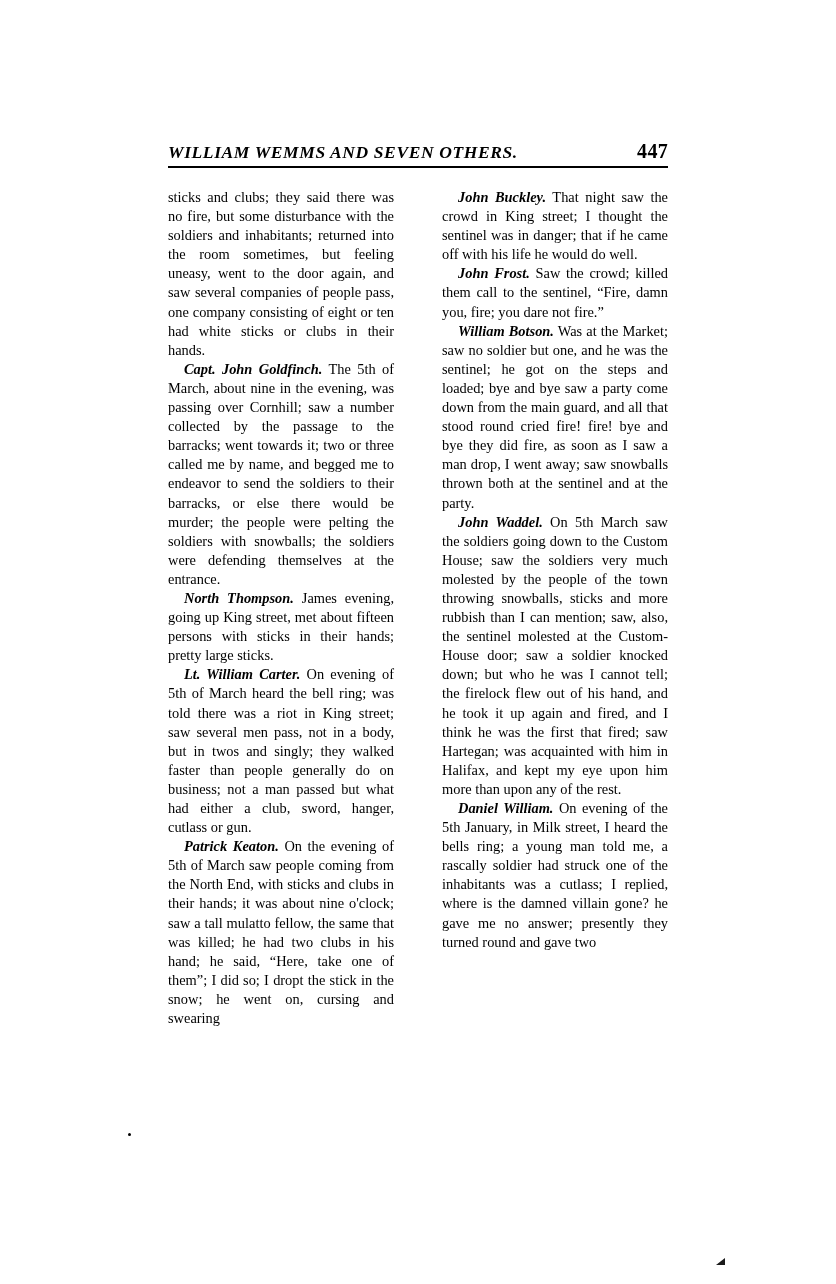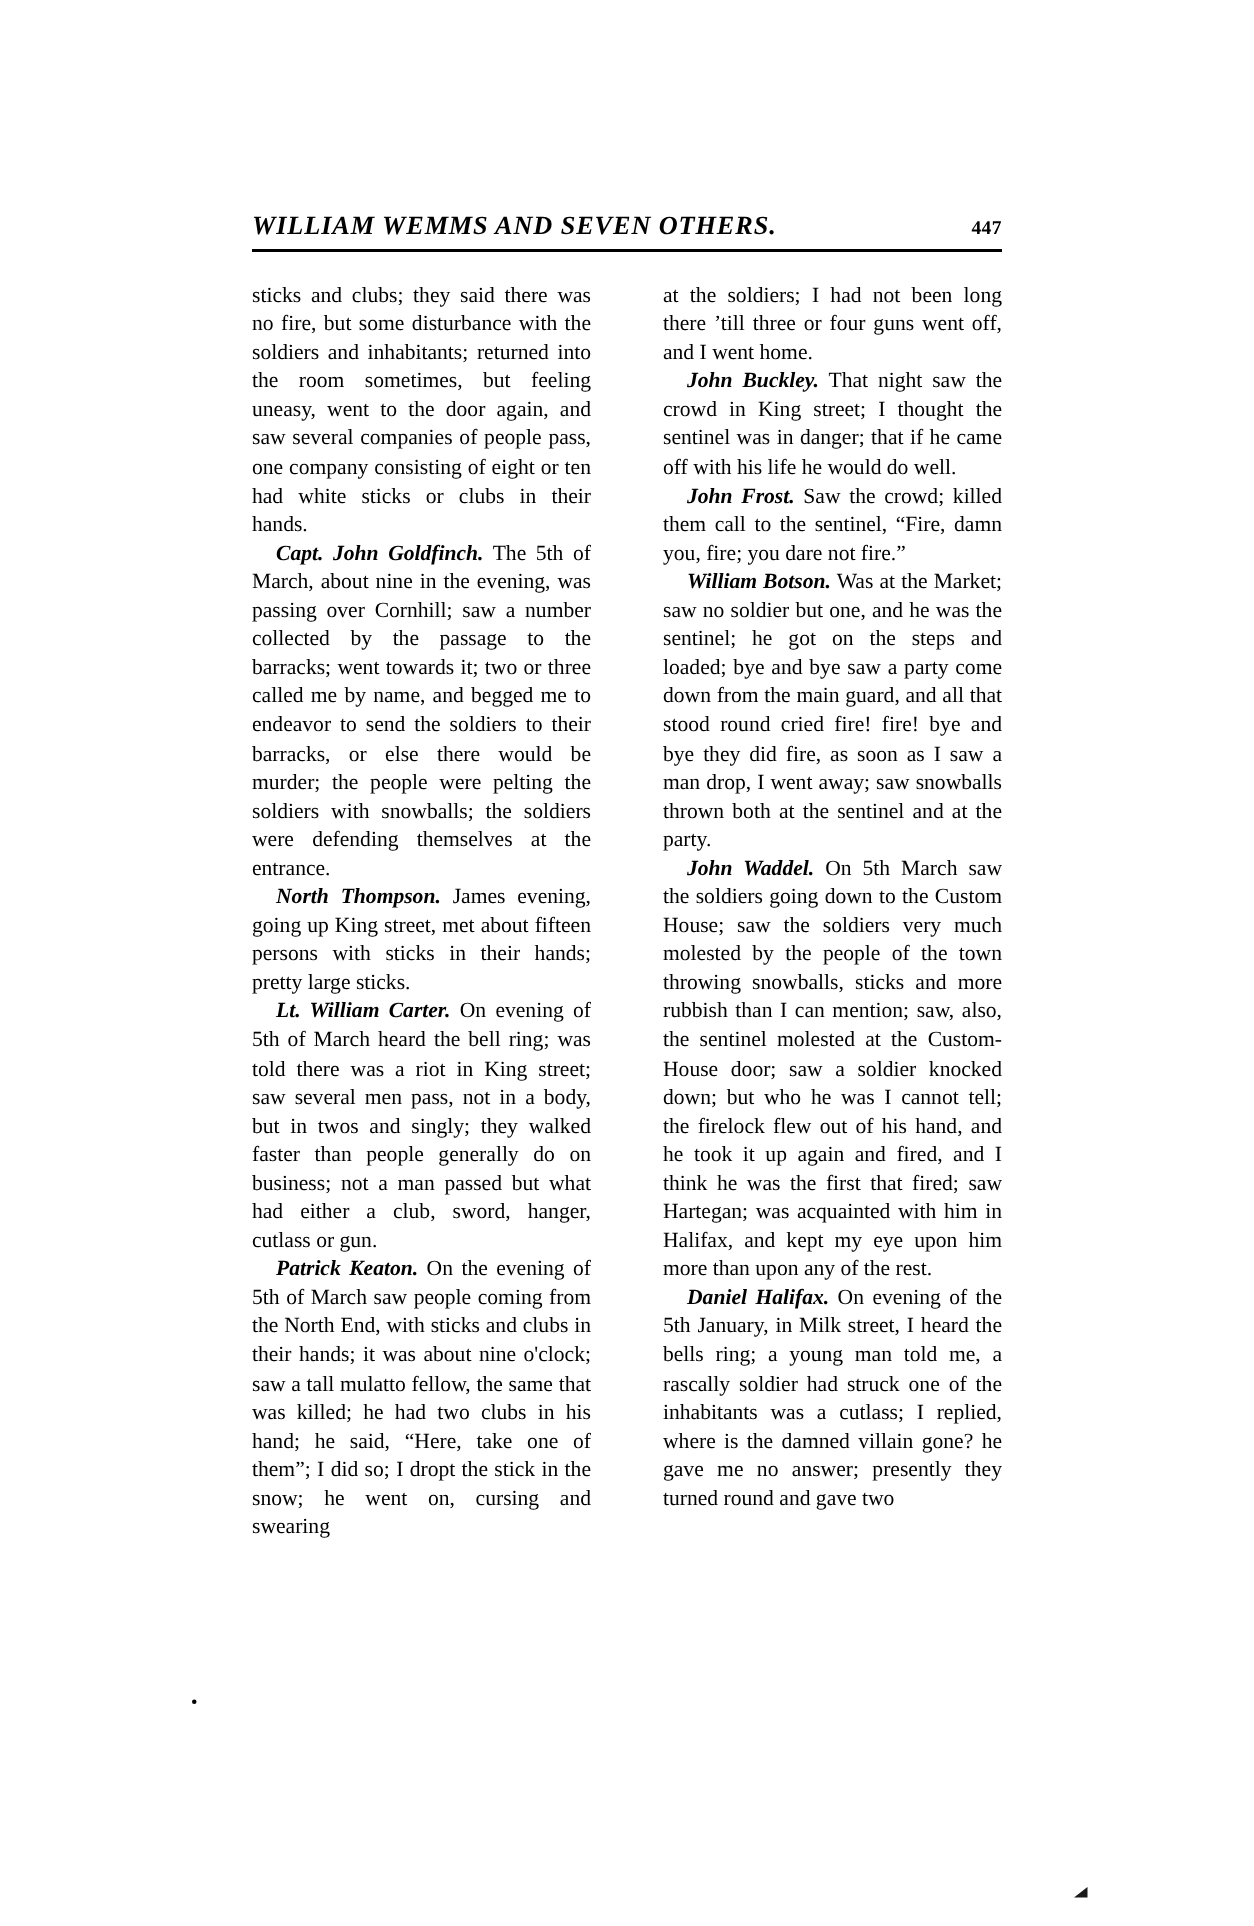--- a/index.html
+++ b/index.html
@@ -40,21 +40,21 @@
     font-style: italic;
     font-weight: bold;
     font-size: 17.5px;
     letter-spacing: 0.6px;
     white-space: nowrap;
   }
 
   .folio {
     font-family: "Liberation Serif", serif;
     font-weight: bold;
-    font-size: 13px;
+    font-size: 20px;
     letter-spacing: 0.3px;
   }
 
   .header-rule {
     position: absolute;
     left: 168px;
     top: 166px;
     width: 500px;
     height: 2px;
     background: #000000;
@@ -127,25 +127,24 @@
 
   <div class="columns">
     <div class="col" id="col-left">
         <p><span>sticks and clubs; they said there was no fire, but some disturbance with the soldiers and inhabitants; returned into the room sometimes, but feeling uneasy, went to the door again, and saw several companies of people pass, one company consisting of eight or ten had white sticks or clubs in their hands.</span></p>
         <p class="indent"><span class="speaker">Capt. John Goldfinch.</span><span> The 5th of March, about nine in the evening, was passing over Cornhill; saw a number collected by the passage to the barracks; went towards it; two or three called me by name, and begged me to endeavor to send the soldiers to their barracks, or else there would be murder; the people were pelting the soldiers with snowballs; the soldiers were defending themselves at the entrance.</span></p>
         <p class="indent"><span class="speaker">North Thompson.</span><span> James evening, going up King street, met about fifteen persons with sticks in their hands; pretty large sticks.</span></p>
         <p class="indent"><span class="speaker">Lt. William Carter.</span><span> On evening of 5th of March heard the bell ring; was told there was a riot in King street; saw several men pass, not in a body, but in twos and singly; they walked faster than people generally do on business; not a man passed but what had either a club, sword, hanger, cutlass or gun.</span></p>
         <p class="indent"><span class="speaker">Patrick Keaton.</span><span> On the evening of 5th of March saw people coming from the North End, with sticks and clubs in their hands; it was about nine o'clock; saw a tall mulatto fellow, the same that was killed; he had two clubs in his hand; he said, “Here, take one of them”; I did so; I dropt the stick in the snow; he went on, cursing and swearing</span></p>
       </div>
     <div class="col" id="col-right">
-        <p><span>at the soldiers; I had not been long there ’till three or four guns went off, and I went home.</span></p>
         <p class="indent"><span class="speaker">John Buckley.</span><span> That night saw the crowd in King street; I thought the sentinel was in danger; that if he came off with his life he would do well.</span></p>
         <p class="indent"><span class="speaker">John Frost.</span><span> Saw the crowd; killed them call to the sentinel, “Fire, damn you, fire; you dare not fire.”</span></p>
         <p class="indent"><span class="speaker">William Botson.</span><span> Was at the Market; saw no soldier but one, and he was the sentinel; he got on the steps and loaded; bye and bye saw a party come down from the main guard, and all that stood round cried fire! fire! bye and bye they did fire, as soon as I saw a man drop, I went away; saw snowballs thrown both at the sentinel and at the party.</span></p>
         <p class="indent"><span class="speaker">John Waddel.</span><span> On 5th March saw the soldiers going down to the Custom House; saw the soldiers very much molested by the people of the town throwing snowballs, sticks and more rubbish than I can mention; saw, also, the sentinel molested at the Custom-House door; saw a soldier knocked down; but who he was I cannot tell; the firelock flew out of his hand, and he took it up again and fired, and I think he was the first that fired; saw Hartegan; was acquainted with him in Halifax, and kept my eye upon him more than upon any of the rest.</span></p>
-        <p class="indent"><span class="speaker">Daniel Halifax.</span><span> On evening of the 5th January, in Milk street, I heard the bells ring; a young man told me, a rascally soldier had struck one of the inhabitants was a cutlass; I replied, where is the damned villain gone? he gave me no answer; presently they turned round and gave two</span></p>
+        <p class="indent"><span class="speaker">Daniel William.</span><span> On evening of the 5th January, in Milk street, I heard the bells ring; a young man told me, a rascally soldier had struck one of the inhabitants was a cutlass; I replied, where is the damned villain gone? he gave me no answer; presently they turned round and gave two</span></p>
       </div>
   </div>
 
   <div class="corner-mark"></div>
   <div class="corner-mark-br"></div>
 
 </div>
 
 </body></html>

